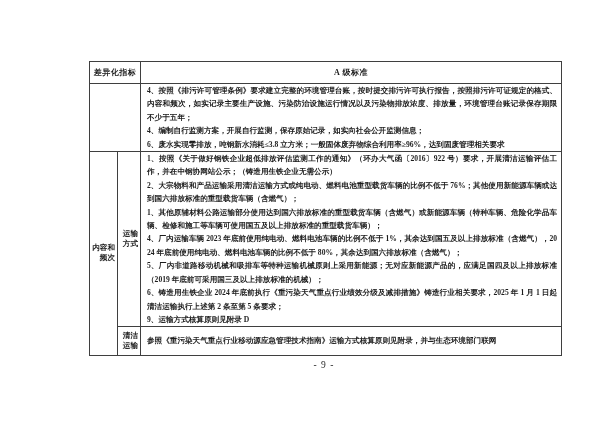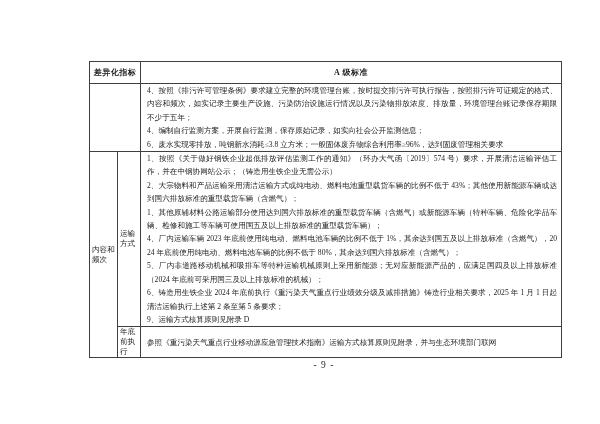--- a/index.html
+++ b/index.html
@@ -38,30 +38,32 @@
     font-size: 8px;
     font-weight: bold;
     text-align: center;
     vertical-align: middle;
     letter-spacing: 0.5px;
     padding: 0;
   }
   td.label {
     font-size: 7.6px;
     line-height: 10px;
-    text-align: left;
+    text-align: right;
     vertical-align: middle;
     padding: 0 2px;
     word-break: break-all;
+    font-weight: bold;
   }
   td.content {
     font-size: 7.6px;
     line-height: 13.4px;
     vertical-align: middle;
     padding: 0 4px 0 6px;
+    font-weight: bold;
   }
   td.content .item {
     text-align: justify;
     text-align-last: left;
     word-break: break-all;
   }
   td.content.single {
     padding-top: 7px;
     padding-bottom: 7px;
   }
@@ -99,32 +101,32 @@
           <div class="item">4、按照《排污许可管理条例》要求建立完整的环境管理台账，按时提交排污许可执行报告，按照排污许可证规定的格式、内容和频次，如实记录主要生产设施、污染防治设施运行情况以及污染物排放浓度、排放量，环境管理台账记录保存期限不少于五年；</div>
           <div class="item">4、编制自行监测方案，开展自行监测，保存原始记录，如实向社会公开监测信息；</div>
           <div class="item">6、废水实现零排放，吨钢新水消耗≤3.8 立方米；一般固体废弃物综合利用率≥96%，达到固废管理相关要求</div>
         </td>
       </tr>
 
       <tr>
         <td rowspan="2" class="label">内容和频次</td>
         <td class="label">运输方式</td>
         <td class="content">
-          <div class="item">1、按照《关于做好钢铁企业超低排放评估监测工作的通知》（环办大气函〔2019〕574 号）要求，开展清洁运输评估工作，并在中钢协网站公示；（铸造用生铁企业无需公示）</div>
-          <div class="item">2、大宗物料和产品运输采用清洁运输方式或纯电动、燃料电池重型载货车辆的比例不低于 43%；其他使用新能源车辆或达到国六排放标准的重型载货车辆（含燃气）；</div>
+          <div class="item">1、按照《关于做好钢铁企业超低排放评估监测工作的通知》（环办大气函〔2016〕922 号）要求，开展清洁运输评估工作，并在中钢协网站公示；（铸造用生铁企业无需公示）</div>
+          <div class="item">2、大宗物料和产品运输采用清洁运输方式或纯电动、燃料电池重型载货车辆的比例不低于 76%；其他使用新能源车辆或达到国六排放标准的重型载货车辆（含燃气）；</div>
           <div class="item">1、其他原辅材料公路运输部分使用达到国六排放标准的重型载货车辆（含燃气）或新能源车辆（特种车辆、危险化学品车辆、检修和施工等车辆可使用国五及以上排放标准的重型载货车辆）；</div>
           <div class="item">4、厂内运输车辆 2023 年底前使用纯电动、燃料电池车辆的比例不低于 1%，其余达到国五及以上排放标准（含燃气），2024 年底前使用纯电动、燃料电池车辆的比例不低于 80%，其余达到国六排放标准（含燃气）；</div>
-          <div class="item">5、厂内非道路移动机械和吸排车等特种运输机械原则上采用新能源；无对应新能源产品的，应满足国四及以上排放标准（2024 年底前可采用国三及以上排放标准的机械）；</div>
+          <div class="item">5、厂内非道路移动机械和吸排车等特种运输机械原则上采用新能源；无对应新能源产品的，应满足国四及以上排放标准（2019 年底前可采用国三及以上排放标准的机械）；</div>
           <div class="item">6、铸造用生铁企业 2024 年底前执行《重污染天气重点行业绩效分级及减排措施》铸造行业相关要求，2025 年 1 月 1 日起清洁运输执行上述第 2 条至第 5 条要求；</div>
           <div class="item">9、运输方式核算原则见附录 D</div>
         </td>
       </tr>
 
       <tr>
-        <td class="label">年底前执行</td>
+        <td class="label">清洁运输</td>
         <td class="content single">
           <div class="item">参照《重污染天气重点行业移动源应急管理技术指南》运输方式核算原则见附录，并与生态环境部门联网</div>
         </td>
       </tr>
     </tbody>
   </table>
 
   <div class="page-number">- 9 -</div>
 </div>
 

